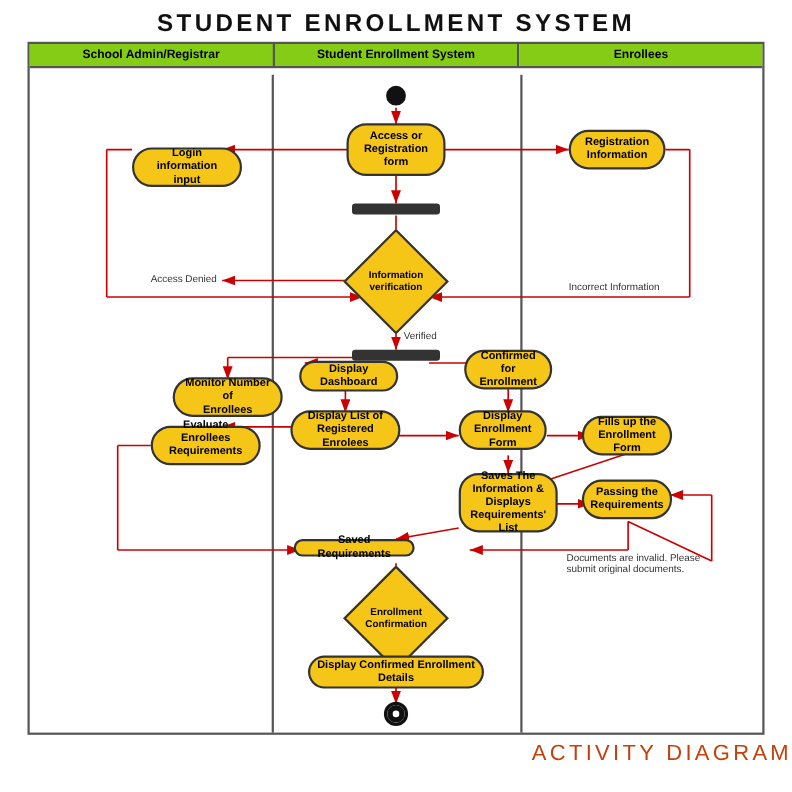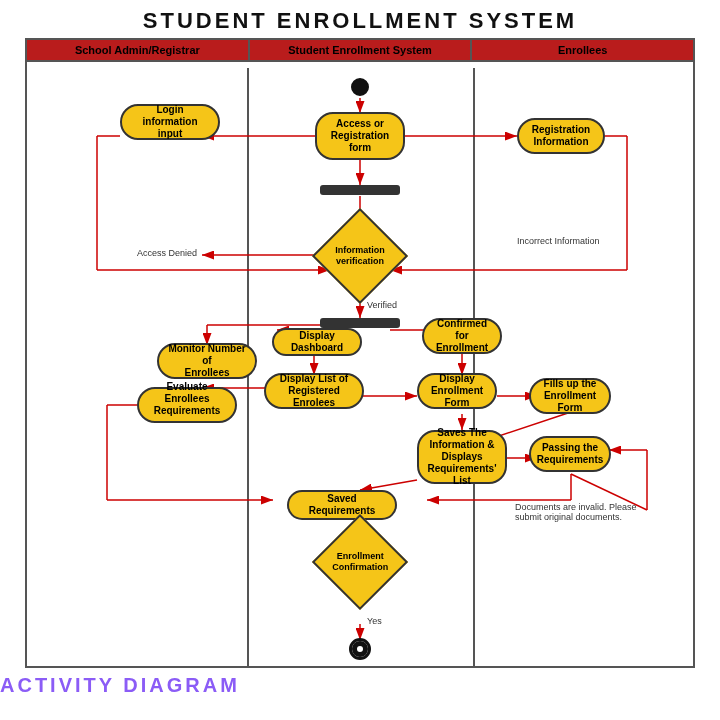--- a/index.html
+++ b/index.html
@@ -32,21 +32,21 @@
 
     
     .col-headers {
       display: flex;
       width: 100%;
       border-bottom: 2px solid #555;
     }
     .col-header {
       flex: 1;
       text-align: center;
-      background: #b91c1c;
+      background: #84cc16;
       font-weight: bold;
       font-size: 11px;
       padding: 4px 2px;
       border-right: 2px solid #555;
     }
     .col-header:last-child { border-right: none; }
 
     
     .col-divider-left {
       position: absolute;
@@ -112,26 +112,26 @@
     .arrows-svg {
       position: absolute;
       top: 0;
       left: 0;
       width: 100%;
       height: 100%;
       pointer-events: none;
     }
 
     .page-bottom {
-      text-align: left;
+      text-align: right;
       font-size: 20px;
-      font-weight: bold;
+      font-weight: normal;
       letter-spacing: 3px;
       padding: 6px 0 2px;
-      color: #8b5cf6;
+      color: #c2410c;
     }
 
     .label-text {
       position: absolute;
       font-size: 9px;
       color: #333;
       text-align: left;
     }
   </style>
 </head>
@@ -227,41 +227,41 @@
   </svg>
 
   <div class="shape circle-filled" style="width:18px;height:18px;left:324px;top:38px;"></div>
 
   <div class="shape rounded-rect" style="width:90px;height:48px;left:288px;top:72px;">
     <span style="white-space:pre-line;font-size:10px;">Access or
 Registration
 form</span>
   </div>
 
-  <div class="shape rounded-rect" style="width:100px;height:36px;left:93px;top:64px;">
+  <div class="shape rounded-rect" style="width:100px;height:36px;left:93px;top:94px;">
     <span style="white-space:pre-line;font-size:10px;">Login information
 input</span>
   </div>
 
   <div class="shape rounded-rect" style="width:88px;height:36px;left:490px;top:78px;">
     <span style="white-space:pre-line;font-size:10px;">Registration
 Information</span>
   </div>
 
   <div class="shape thick-bar" style="width:80px;height:10px;left:293px;top:145px;"></div>
 
   <div class="shape diamond" style="width:68px;height:68px;left:299px;top:182px;">
     <span class="diamond-text" style="white-space:pre-line;font-size:9px;">Information
 verification</span>
   </div>
 
   <div class="label-text" style="left:110px;top:208px;width:80px;">Access
 Denied</div>
 
-  <div class="label-text" style="left:490px;top:196px;width:110px;">Incorrect Information</div>
+  <div class="label-text" style="left:490px;top:216px;width:110px;">Incorrect Information</div>
 
   <div class="label-text" style="left:340px;top:260px;width:60px;">Verified</div>
 
   <div class="shape thick-bar" style="width:80px;height:10px;left:293px;top:278px;"></div>
 
   <div class="shape rounded-rect" style="width:100px;height:36px;left:130px;top:303px;">
     <span style="white-space:pre-line;font-size:10px;">Monitor Number of
 Enrollees</span>
   </div>
 
@@ -303,30 +303,34 @@
 
   <div class="shape rounded-rect" style="width:82px;height:36px;left:502px;top:396px;">
     <span style="white-space:pre-line;font-size:10px;">Passing the
 Requirements</span>
   </div>
 
   <div class="label-text" style="left:488px;top:462px;width:130px;font-size:9px;">Documents are invalid.
 Please submit original
 documents.</div>
 
-  <div class="shape rounded-rect" style="width:110px;height:30px;left:260px;top:450px;">
+  <div class="shape rounded-rect" style="width:110px;height:16px;left:240px;top:450px;">
     <span style="font-size:10px;">Saved Requirements</span>
   </div>
 
   <div class="shape diamond" style="width:68px;height:68px;left:299px;top:488px;">
     <span class="diamond-text" style="white-space:pre-line;font-size:9px;">Enrollment
 Confirmation</span>
   </div>
 
   <div class="label-text" style="left:340px;top:576px;width:40px;">Yes</div>
 
+  <div class="shape rounded-rect" style="width:160px;height:30px;left:253px;top:556px;">
+    <span style="white-space:pre-line;font-size:10px;">Display Confirmed Enrollment
+Details</span>
+  </div>
 
   <div class="shape" style="width:22px;height:22px;left:322px;top:598px;border-radius:50%;background:#fff;border:3px solid #111;box-shadow:inset 0 0 0 5px #111;">
   </div>
 
 </div>
 
 <div class="page-bottom">ACTIVITY DIAGRAM</div>
 
 </body></html>

